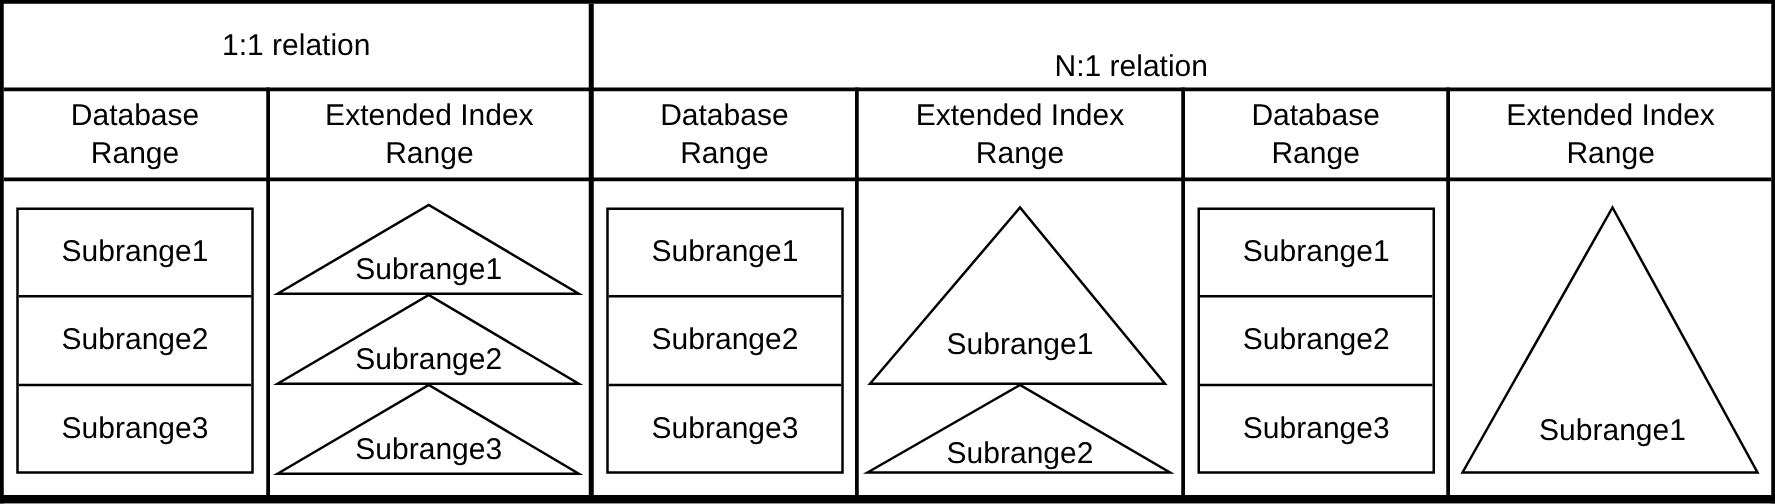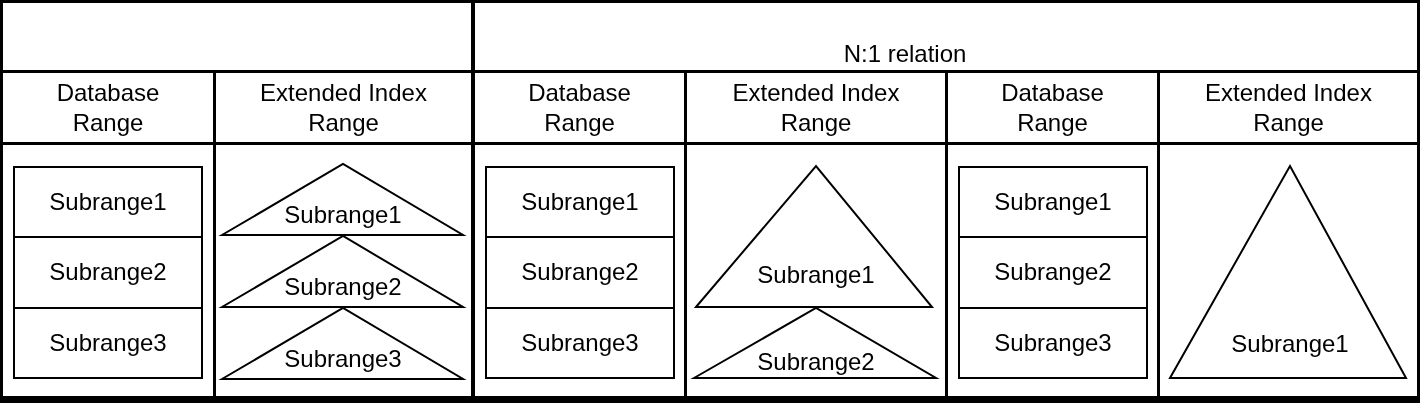--- a/index.html
+++ b/index.html
@@ -86,20 +86,21 @@
 
   <div class="hline" style="top:70px"></div>
   <div class="hline" style="top:142px"></div>
 
   <div class="vline" style="left:213px; top:70px; height:326px"></div>
   <div class="vline-section" style="left:471px; top:3px; height:393px"></div>
   <div class="vline" style="left:684px; top:70px; height:326px"></div>
   <div class="vline" style="left:945px; top:70px; height:326px"></div>
   <div class="vline" style="left:1157px; top:70px; height:326px"></div>
 
+  <div class="cell" style="left:3px; top:3px; width:468px; height:67px">1:1 relation</div>
   <div class="cell" style="left:475px; top:20px; width:860px; height:67px">N:1 relation</div>
 
   <div class="cell" style="left:3px; top:73px; width:210px; height:69px">Database
 Range</div>
   <div class="cell" style="left:216px; top:73px; width:255px; height:69px">Extended Index
 Range</div>
   <div class="cell" style="left:475px; top:73px; width:209px; height:69px">Database
 Range</div>
   <div class="cell" style="left:687px; top:73px; width:258px; height:69px">Extended Index
 Range</div>

